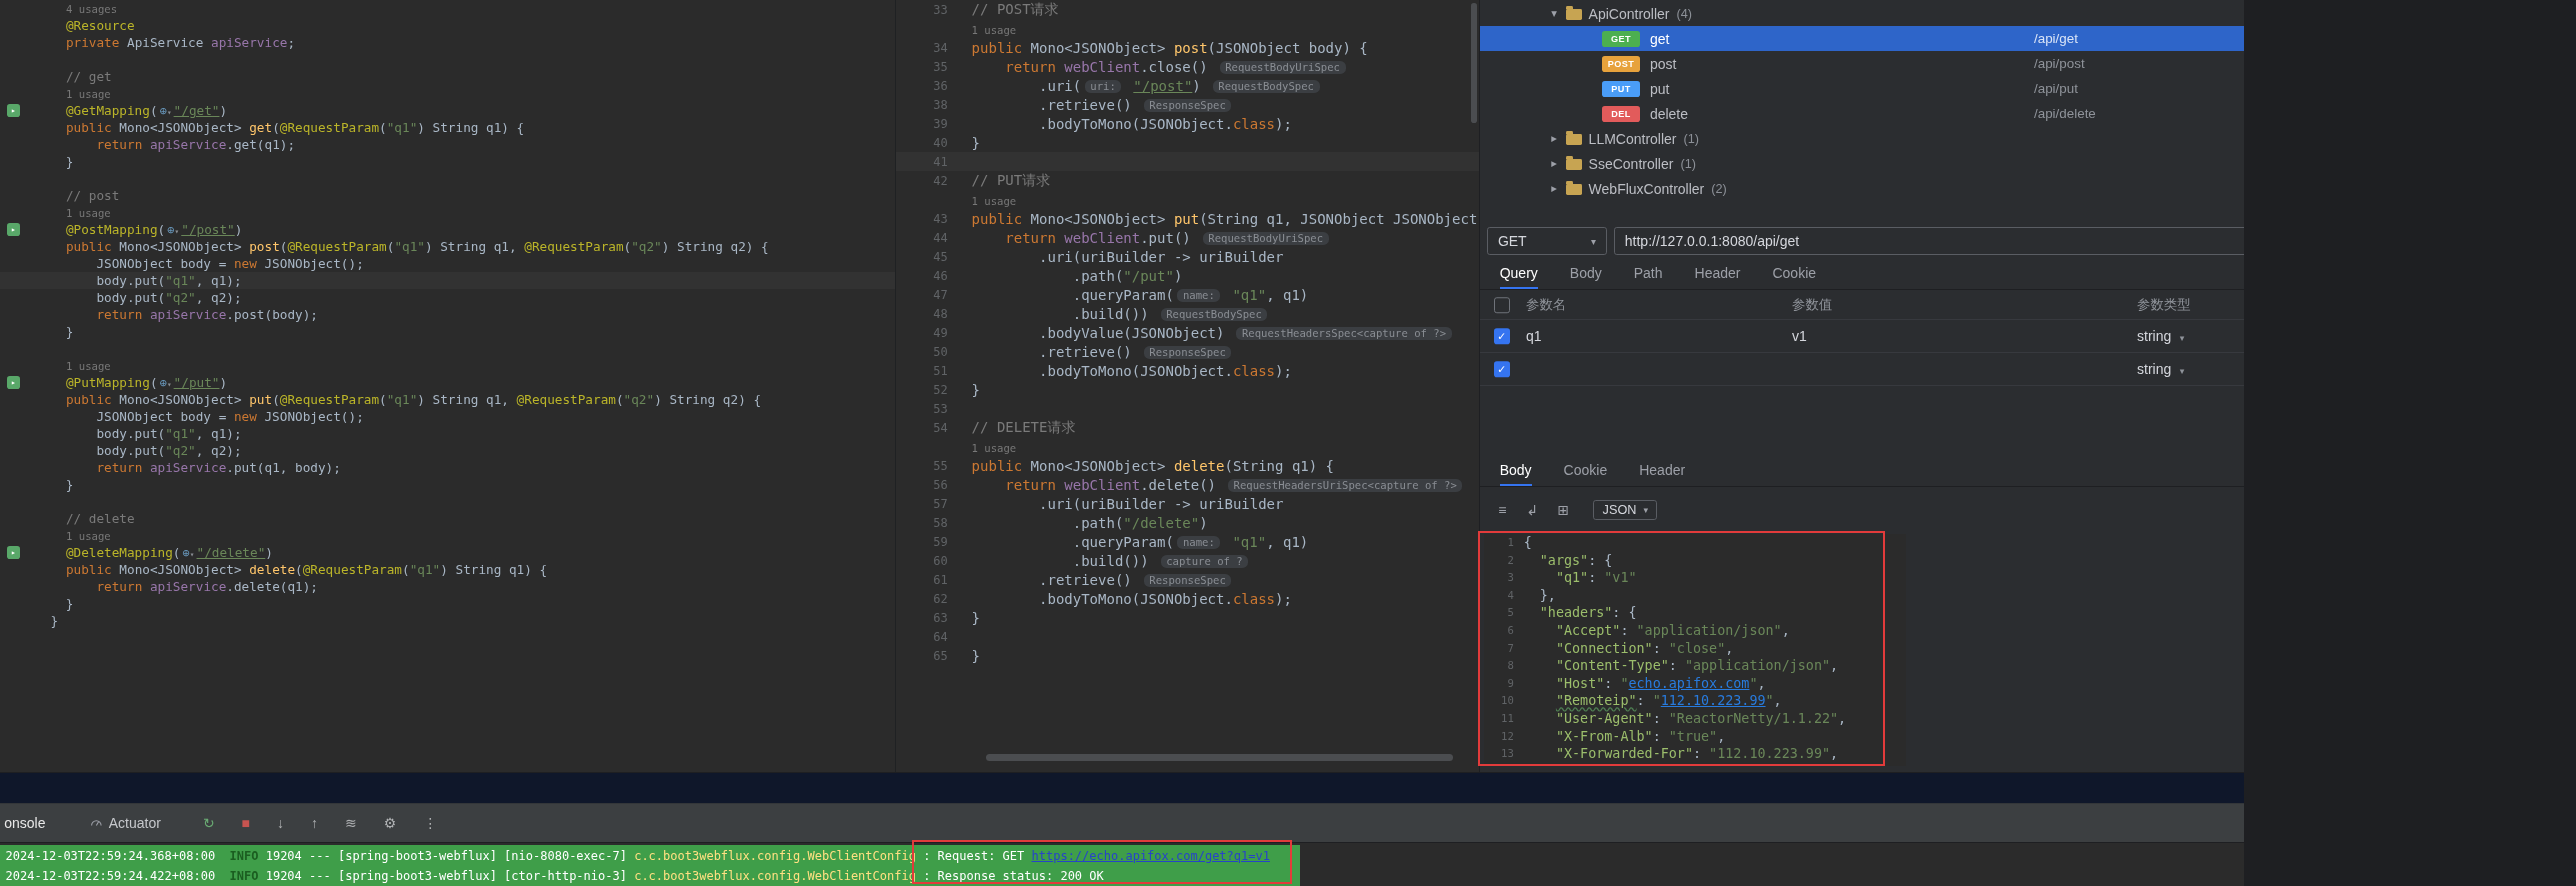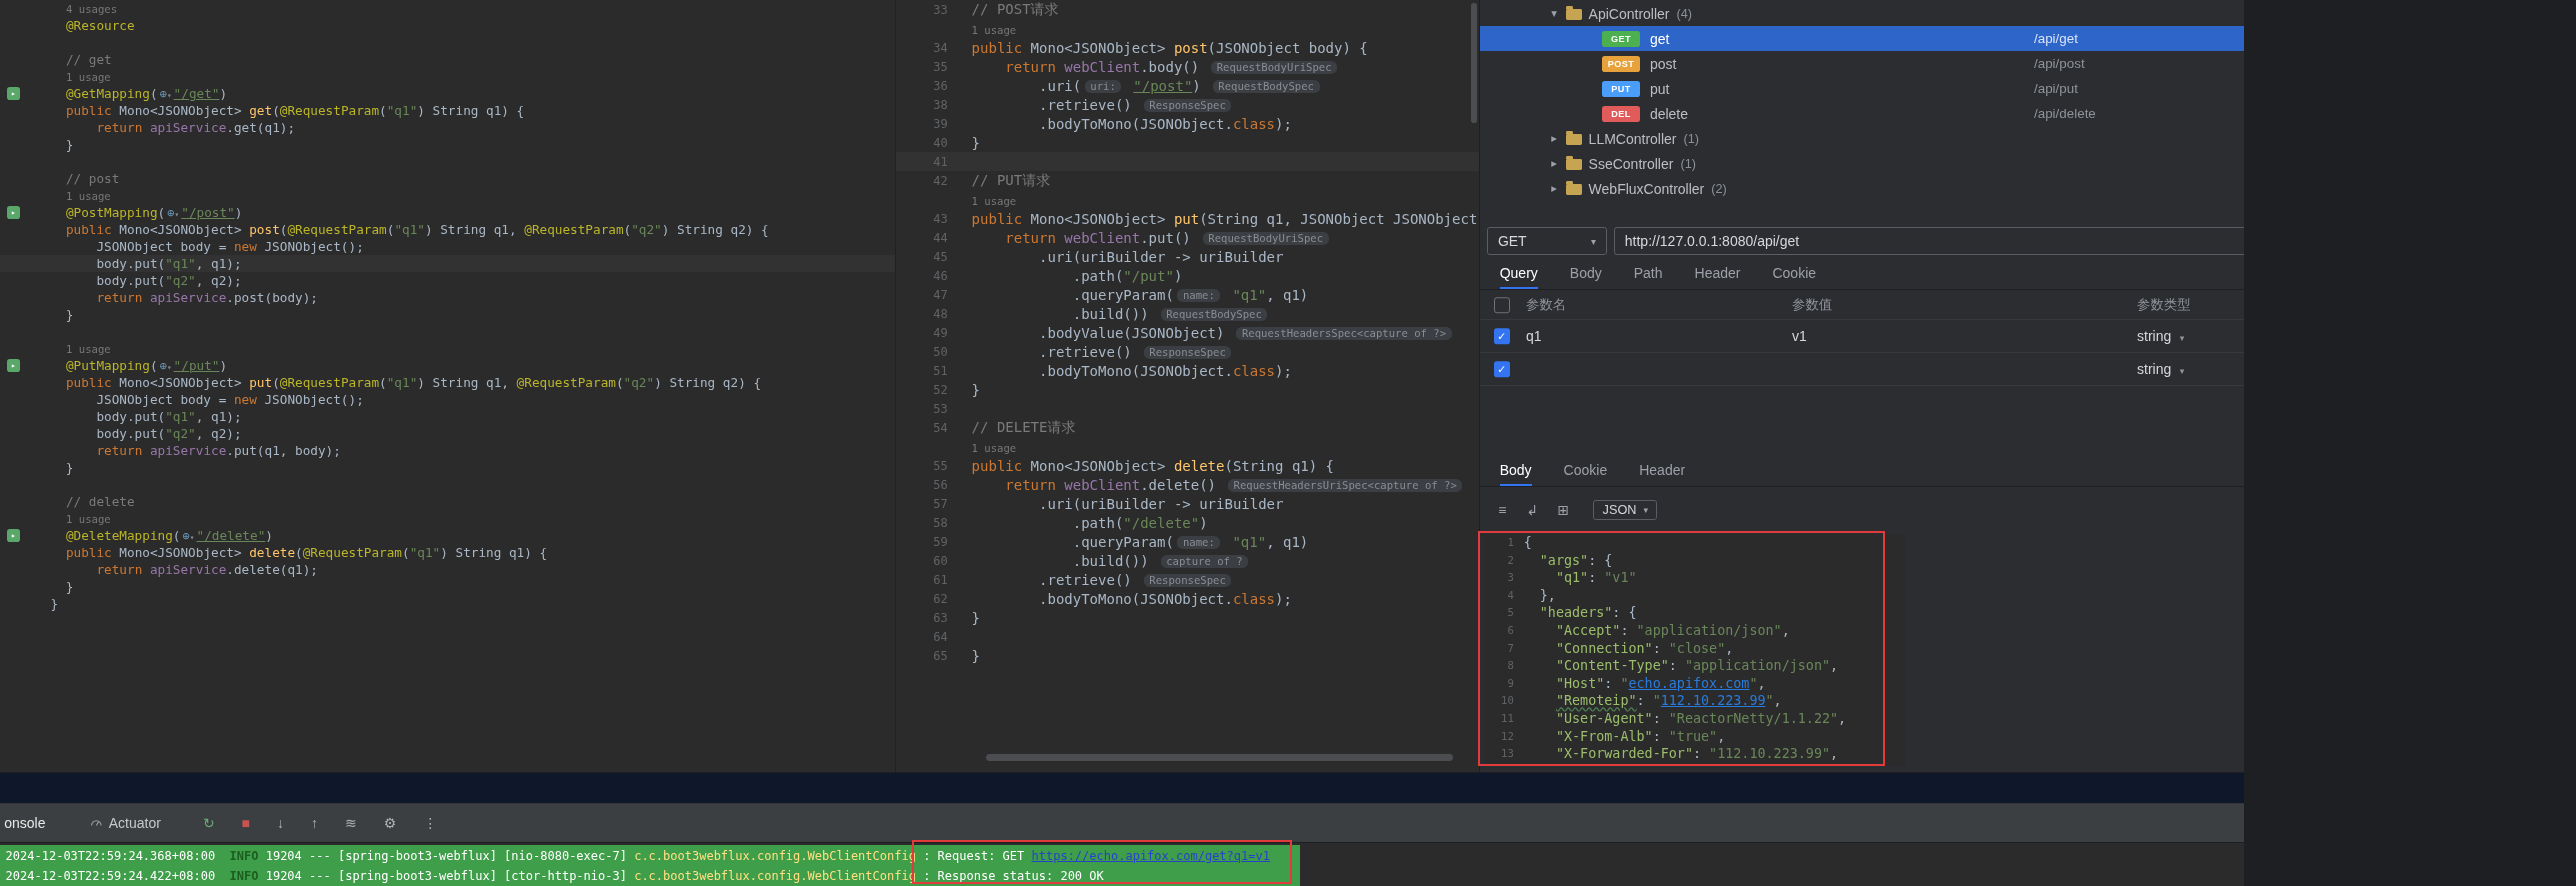--- a/index.html
+++ b/index.html
@@ -109,20 +109,21 @@
   #annot2{left:912px;top:840px;width:380px;height:44px;}
 </style>
 </head>
 <body>
 
 <div class="screen">
 
   <div class="pane" id="paneL">
       <div class="crow usage"><span class="gut"></span><span class="ltext"><span class="usagetxt">4 usages</span></span></div>
       <div class="crow"><span class="gut"></span><span class="ltext"><span class="sp">  </span><span class="sa">@Resource</span></span></div>
+      <div class="crow"><span class="gut"></span><span class="ltext"><span class="sp">  </span><span class="sk">private</span><span class="sp"> ApiService </span><span class="sf">apiService</span><span class="sp">;</span></span></div>
       <div class="crow"><span class="gut"></span><span class="ltext"></span></div>
       <div class="crow"><span class="gut"></span><span class="ltext"><span class="sp">  </span><span class="sc">// get</span></span></div>
       <div class="crow usage"><span class="gut"></span><span class="ltext"><span class="usagetxt">1 usage</span></span></div>
       <div class="crow"><span class="gut"><span class="gicon">▸</span></span><span class="ltext"><span class="sp">  </span><span class="sa">@GetMapping</span><span class="sp">(</span><span class="globe-inlay">⊕<span class="gchev">▾</span></span><span class="sw">"/get"</span><span class="sp">)</span></span></div>
       <div class="crow"><span class="gut"></span><span class="ltext"><span class="sp">  </span><span class="sk">public</span><span class="sp"> Mono&lt;JSONObject&gt; </span><span class="sm">get</span><span class="sp">(</span><span class="sa">@RequestParam</span><span class="sp">(</span><span class="ss">"q1"</span><span class="sp">) String q1) {</span></span></div>
       <div class="crow"><span class="gut"></span><span class="ltext"><span class="sp">      </span><span class="sk">return</span><span class="sp"> </span><span class="sf">apiService</span><span class="sp">.get(q1);</span></span></div>
       <div class="crow"><span class="gut"></span><span class="ltext"><span class="sp">  }</span></span></div>
       <div class="crow"><span class="gut"></span><span class="ltext"></span></div>
       <div class="crow"><span class="gut"></span><span class="ltext"><span class="sp">  </span><span class="sc">// post</span></span></div>
       <div class="crow usage"><span class="gut"></span><span class="ltext"><span class="usagetxt">1 usage</span></span></div>
@@ -150,21 +151,21 @@
       <div class="crow"><span class="gut"></span><span class="ltext"><span class="sp">      </span><span class="sk">return</span><span class="sp"> </span><span class="sf">apiService</span><span class="sp">.delete(q1);</span></span></div>
       <div class="crow"><span class="gut"></span><span class="ltext"><span class="sp">  }</span></span></div>
       <div class="crow"><span class="gut"></span><span class="ltext"><span class="sp">}</span></span></div>
     </div>
 
   <div class="pane" id="paneR">
     <div id="paneRrows">
         <div class="crow"><span class="gut">33</span><span class="ltext"><span class="sc">// POST请求</span></span></div>
         <div class="crow usage"><span class="gut"></span><span class="ltext"><span class="usagetxt">1 usage</span></span></div>
         <div class="crow"><span class="gut">34</span><span class="ltext"><span class="sk">public</span><span class="sp"> Mono&lt;JSONObject&gt; </span><span class="sm">post</span><span class="sp">(JSONObject body) {</span></span></div>
-        <div class="crow"><span class="gut">35</span><span class="ltext"><span class="sp">    </span><span class="sk">return</span><span class="sp"> </span><span class="sf">webClient</span><span class="sp">.body() </span><span class="si">RequestBodyUriSpec</span></span></div>
+        <div class="crow"><span class="gut">35</span><span class="ltext"><span class="sp">    </span><span class="sk">return</span><span class="sp"> </span><span class="sf">webClient</span><span class="sp">.close() </span><span class="si">RequestBodyUriSpec</span></span></div>
         <div class="crow"><span class="gut">36</span><span class="ltext"><span class="sp">        .uri(</span><span class="si">uri:</span><span class="sp"> </span><span class="sw">"/post"</span><span class="sp">) </span><span class="si">RequestBodySpec</span></span></div>
         <div class="crow"><span class="gut">38</span><span class="ltext"><span class="sp">        .retrieve() </span><span class="si">ResponseSpec</span></span></div>
         <div class="crow"><span class="gut">39</span><span class="ltext"><span class="sp">        .bodyToMono(JSONObject.</span><span class="sk">class</span><span class="sp">);</span></span></div>
         <div class="crow"><span class="gut">40</span><span class="ltext"><span class="sp">}</span></span></div>
         <div class="crow hl"><span class="gut">41</span><span class="ltext"></span></div>
         <div class="crow"><span class="gut">42</span><span class="ltext"><span class="sc">// PUT请求</span></span></div>
         <div class="crow usage"><span class="gut"></span><span class="ltext"><span class="usagetxt">1 usage</span></span></div>
         <div class="crow"><span class="gut">43</span><span class="ltext"><span class="sk">public</span><span class="sp"> Mono&lt;JSONObject&gt; </span><span class="sm">put</span><span class="sp">(String q1, JSONObject JSONObject) {</span></span></div>
         <div class="crow"><span class="gut">44</span><span class="ltext"><span class="sp">    </span><span class="sk">return</span><span class="sp"> </span><span class="sf">webClient</span><span class="sp">.put() </span><span class="si">RequestBodyUriSpec</span></span></div>
         <div class="crow"><span class="gut">45</span><span class="ltext"><span class="sp">        .uri(uriBuilder -&gt; uriBuilder</span></span></div>

